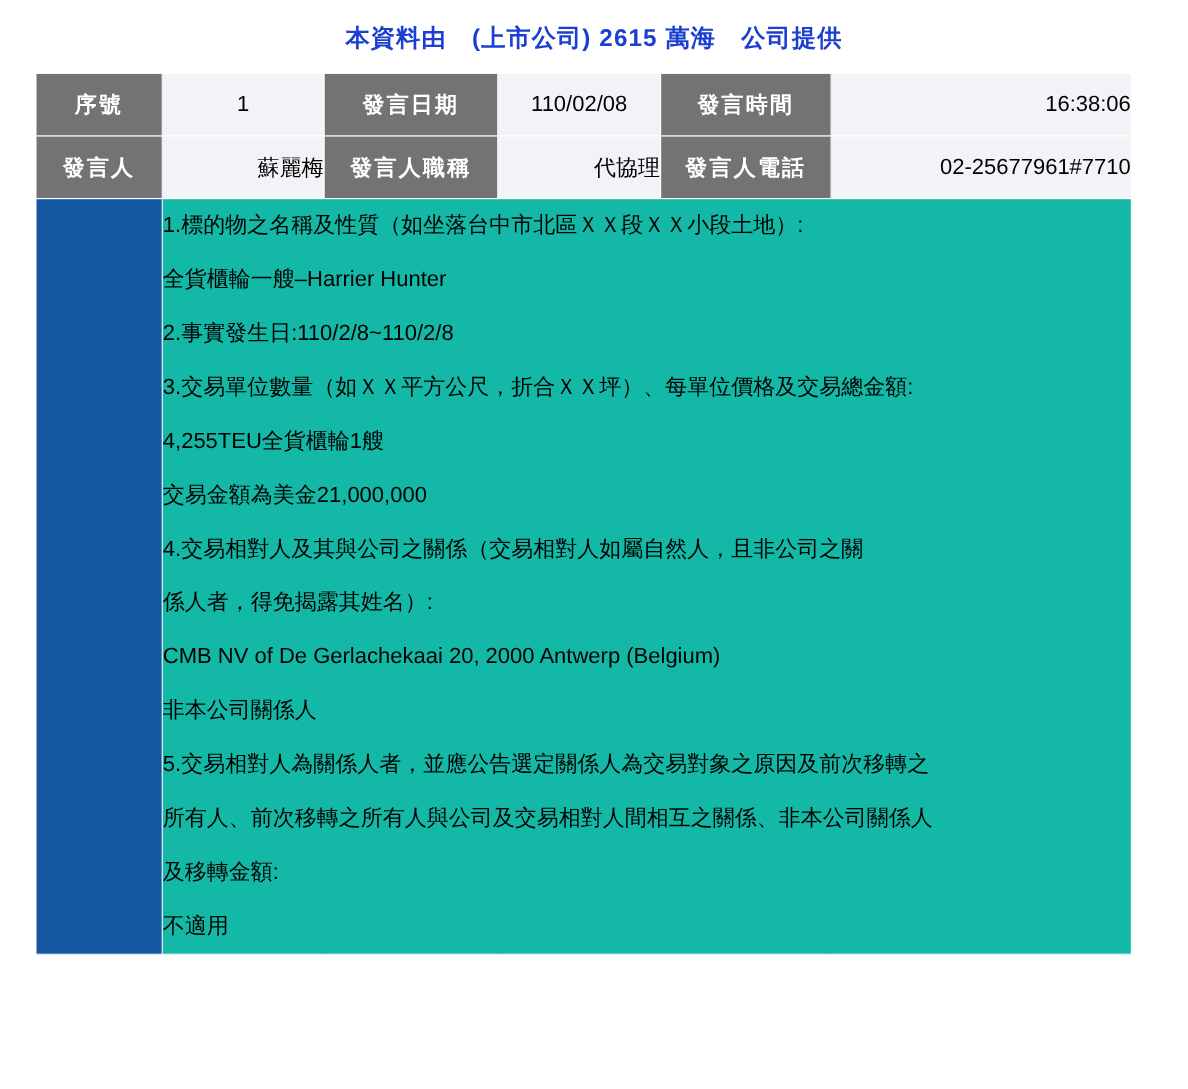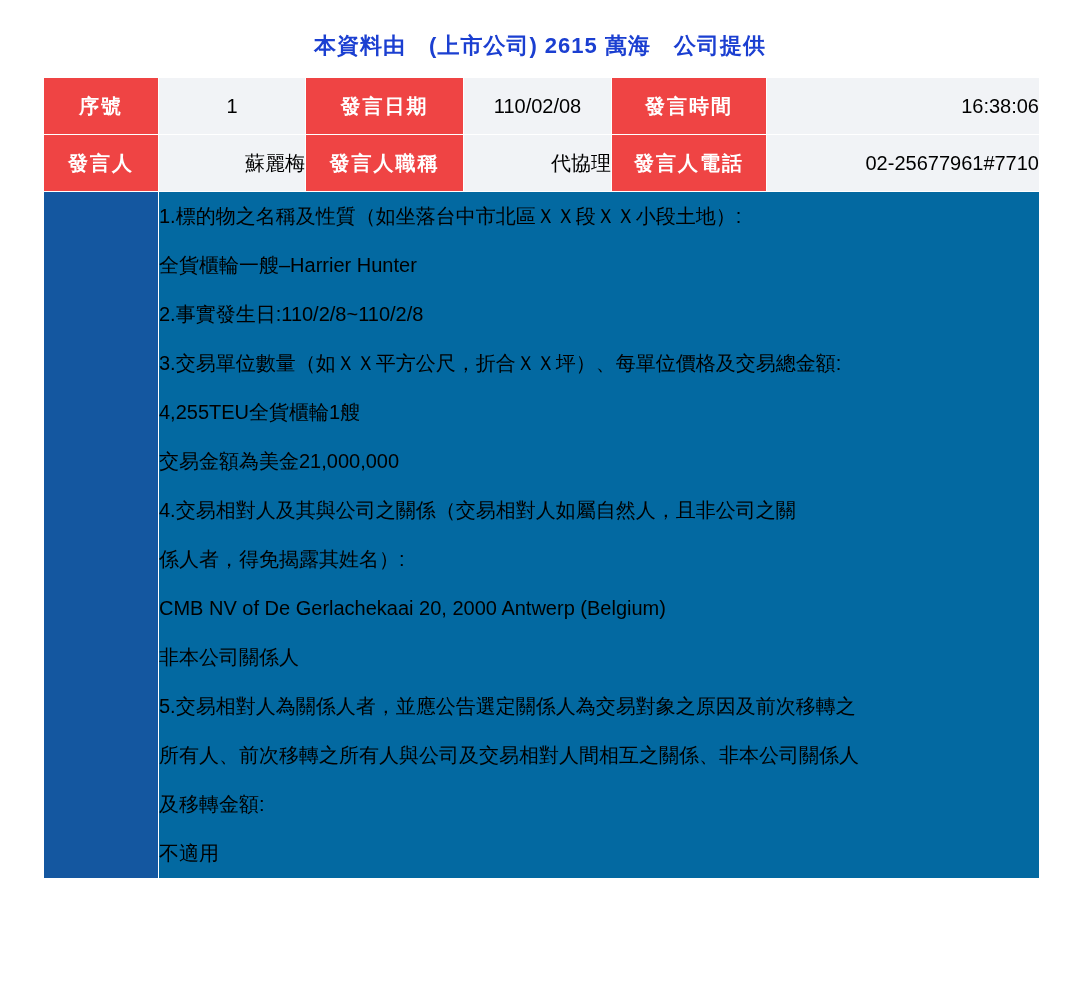--- a/index.html
+++ b/index.html
@@ -9,21 +9,21 @@
   }
   body {
     width: 1080px;
     min-height: 990px;
     font-family: "Liberation Sans", sans-serif;
     color: #000000;
   }
   .page {
     width: 1080px;
     box-sizing: border-box;
-    padding: 11px;
+    padding: 0;
   }
   .doc-title {
     text-align: center;
     color: #1b3fd1;
     font-weight: bold;
     font-size: 22px;
     letter-spacing: 1px;
     padding: 20px 0 16px 0;
     white-space: pre;
   }
@@ -34,42 +34,42 @@
     table-layout: fixed;
   }
   table.announce td {
     border: 1px solid #ffffff;
     outline: none;
     padding: 0;
     vertical-align: middle;
     font-size: 20px;
   }
   .hdr {
-    background: #ef4444;
+    background: #737373;
     color: #ffffff;
     text-align: center;
     font-weight: bold;
     letter-spacing: 2px;
     height: 56px;
   }
   .val {
     background: #f1f3f6;
     color: #000000;
     text-align: center;
     height: 56px;
   }
   .val-left {
     background: #f1f3f6;
     color: #000000;
     text-align: right;
     padding-left: 14px;
     height: 56px;
   }
   .body-cell {
-    background: #0369a1;
+    background: #14b8a6;
     color: #000000;
     text-align: left;
     padding: 14px 12px 14px 14px;
     vertical-align: top;
     line-height: 2.45;
     font-size: 20px;
   }
   .body-cell p {
     margin: 0;
     white-space: pre-wrap;

